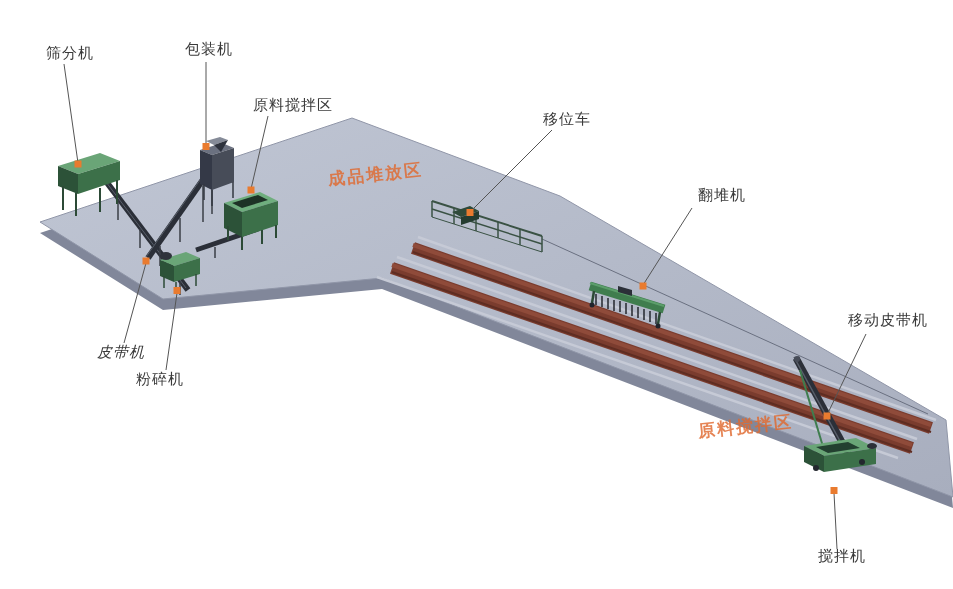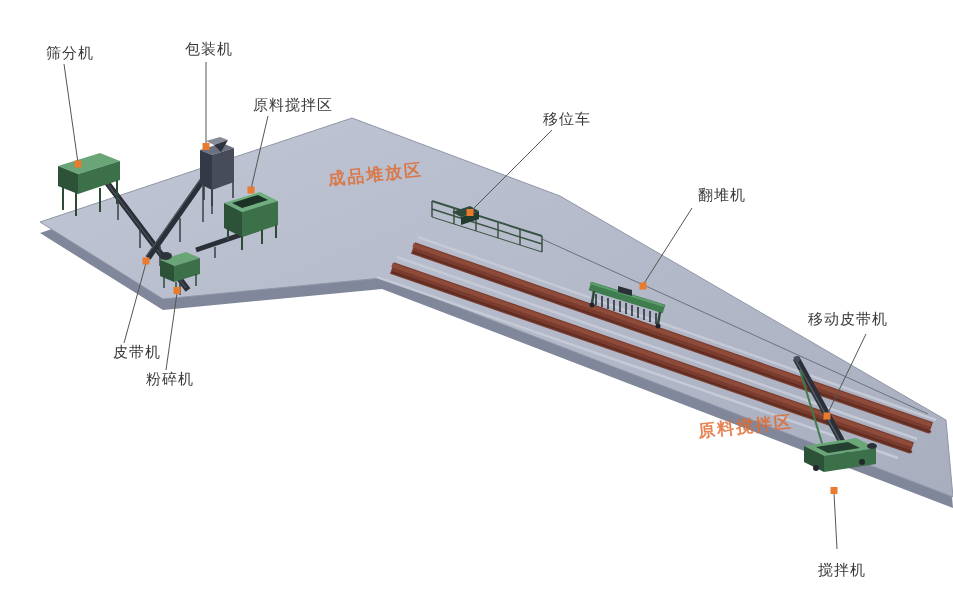--- a/index.html
+++ b/index.html
@@ -29,24 +29,24 @@
     white-space:nowrap;
     transform:rotate(-6deg);
     line-height:1;
   }
   
   .c-screening{left:46px;top:45px;}
   .c-packing{left:185px;top:43px;font-family:Liberation Mono, monospace;}
   .c-loader{left:253px;top:97px;}
   .c-transfer{left:515px;top:111px;margin-left:28px;}
   .c-turner{left:698px;top:187px;}
-  .c-mobilebelt{left:808px;top:312px;font-family:Liberation Serif, serif;}
-  .c-belt{left:113px;top:344px;}
-  .c-crusher{left:146px;top:371px;}
-  .c-mixer{left:818px;top:562px;}
+  .c-mobilebelt{left:848px;top:312px;}
+  .c-belt{left:97px;top:344px;font-style:italic;}
+  .c-crusher{left:136px;top:371px;}
+  .c-mixer{left:818px;top:548px;}
   
   .zone-finished{left:328px;top:166px;}
   .zone-raw{left:698px;top:418px;}
 </style>
 </head>
 <body>
 
 <div class="canvas">
 
   <svg class="scene" width="953" height="589" viewBox="0 0 953 589">

